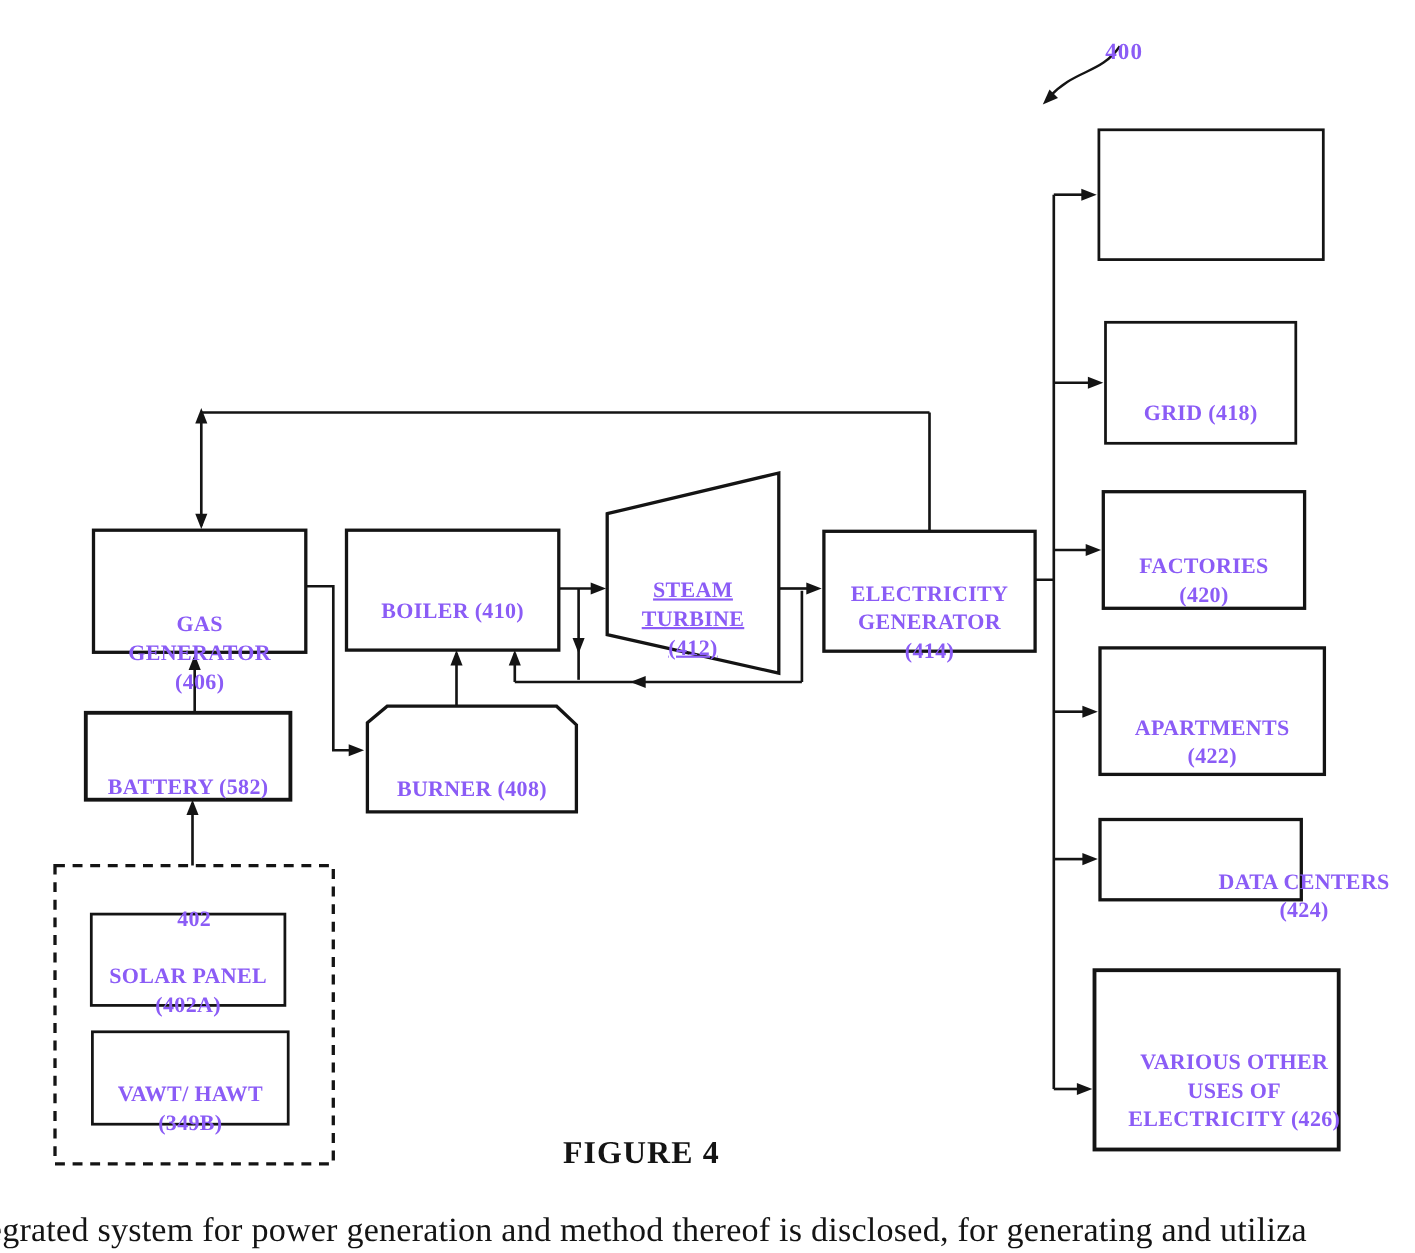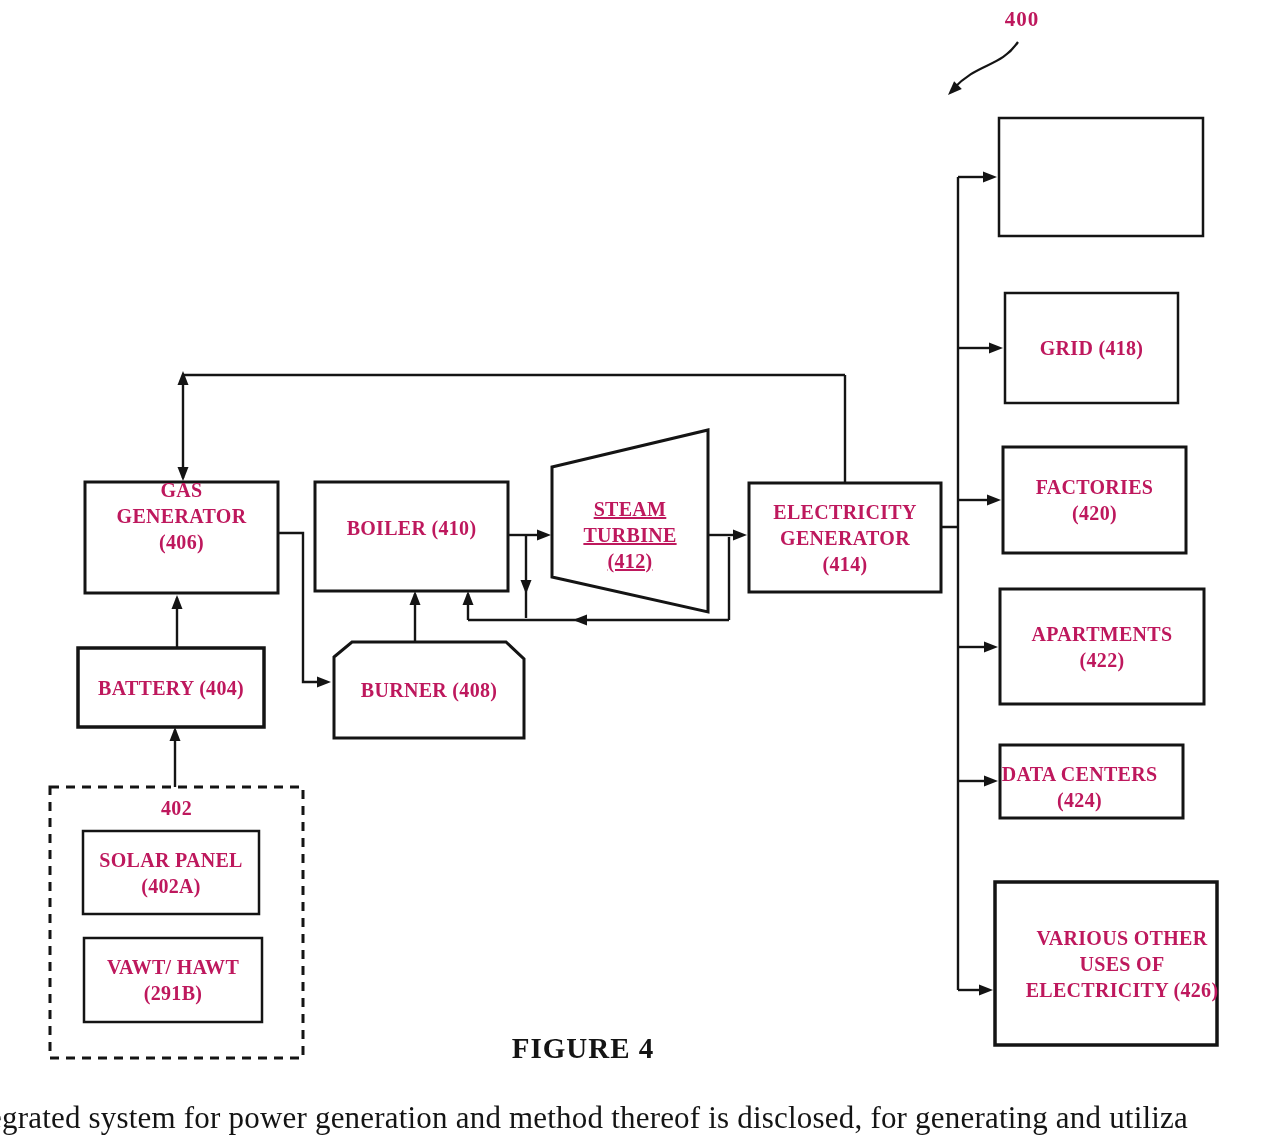--- a/index.html
+++ b/index.html
@@ -14,21 +14,22 @@
   .stage svg { position:absolute; left:0; top:0; }
   .lbl {
     position:absolute;
     display:flex; align-items:center; justify-content:center;
     text-align:center;
     font-weight:bold;
     font-size:20px;
     line-height:1.3;
     letter-spacing:0.3px;
     white-space:pre-line;
-    color:#be185d;
+    color:#8b5cf6;
+    margin-top:28px;
   }
   .ref-lbl { font-size:21px; letter-spacing:1px; }
   .grp-lbl { font-size:20px; }
   .caption {
     position:absolute;
     left:443px; top:1030px; width:280px; height:36px;
     display:flex; align-items:center; justify-content:center;
     font-weight:bold; font-size:29px; letter-spacing:1px;
   }
   .bodytext {
@@ -110,43 +111,43 @@
       <rect x="84" y="938" width="178" height="84" stroke-width="2.5"></rect>
       <rect x="999" y="118" width="204" height="118" stroke-width="2.5"></rect>
       <rect x="1005" y="293" width="173" height="110" stroke-width="2.5"></rect>
       <rect x="1003" y="447" width="183" height="106" stroke-width="3"></rect>
       <rect x="1000" y="589" width="204" height="115" stroke-width="3"></rect>
       <rect x="1000" y="745" width="183" height="73" stroke-width="3"></rect>
       <rect x="995" y="882" width="222" height="163" stroke-width="3.5"></rect>
     </g>
   </svg>
 
-  <div class="lbl" style="left:85px;top:460px;width:193px;height:111px;">GAS
+  <div class="lbl" style="left:85px;top:510px;width:193px;height:111px;">GAS
 GENERATOR
 (406)</div>
   <div class="lbl" style="left:315px;top:482px;width:193px;height:91px;">BOILER (410)</div>
   <div class="lbl" style="left:552px;top:452px;width:156px;height:165px;text-decoration:underline;">STEAM
 TURBINE
 (412)</div>
   <div class="lbl" style="left:749px;top:483px;width:192px;height:109px;">ELECTRICITY
 GENERATOR
 (414)</div>
-  <div class="lbl" style="left:78px;top:648px;width:186px;height:79px;">BATTERY (404)</div>
+  <div class="lbl" style="left:78px;top:648px;width:186px;height:79px;">BATTERY (582)</div>
   <div class="lbl" style="left:334px;top:642px;width:190px;height:96px;">BURNER (408)</div>
   <div class="lbl grp-lbl" style="left:50px;top:794px;width:253px;height:28px;">402</div>
   <div class="lbl" style="left:83px;top:831px;width:176px;height:83px;">SOLAR PANEL
 (402A)</div>
   <div class="lbl" style="left:84px;top:938px;width:178px;height:84px;">VAWT/ HAWT
-(291B)</div>
+(349B)</div>
   <div class="lbl" style="left:1005px;top:293px;width:173px;height:110px;">GRID (418)</div>
   <div class="lbl" style="left:1003px;top:447px;width:183px;height:106px;">FACTORIES
 (420)</div>
   <div class="lbl" style="left:1000px;top:589px;width:204px;height:115px;">APARTMENTS
 (422)</div>
-  <div class="lbl" style="left:952px;top:745px;width:183px;height:84px;padding-left:36px;">DATA CENTERS
+  <div class="lbl" style="left:1058px;top:745px;width:183px;height:84px;padding-left:36px;">DATA CENTERS
 (424)</div>
   <div class="lbl" style="left:995px;top:882px;width:222px;height:163px;padding-left:16px;">VARIOUS OTHER
 USES OF
 ELECTRICITY (426)</div>
 
   <div class="lbl ref-lbl" style="left:996px;top:6px;width:52px;height:28px;">400</div>
 
   <div class="caption">FIGURE 4</div>
 
   <div class="bodytext">egrated system for power generation and method thereof is disclosed, for generating and utiliza</div>

